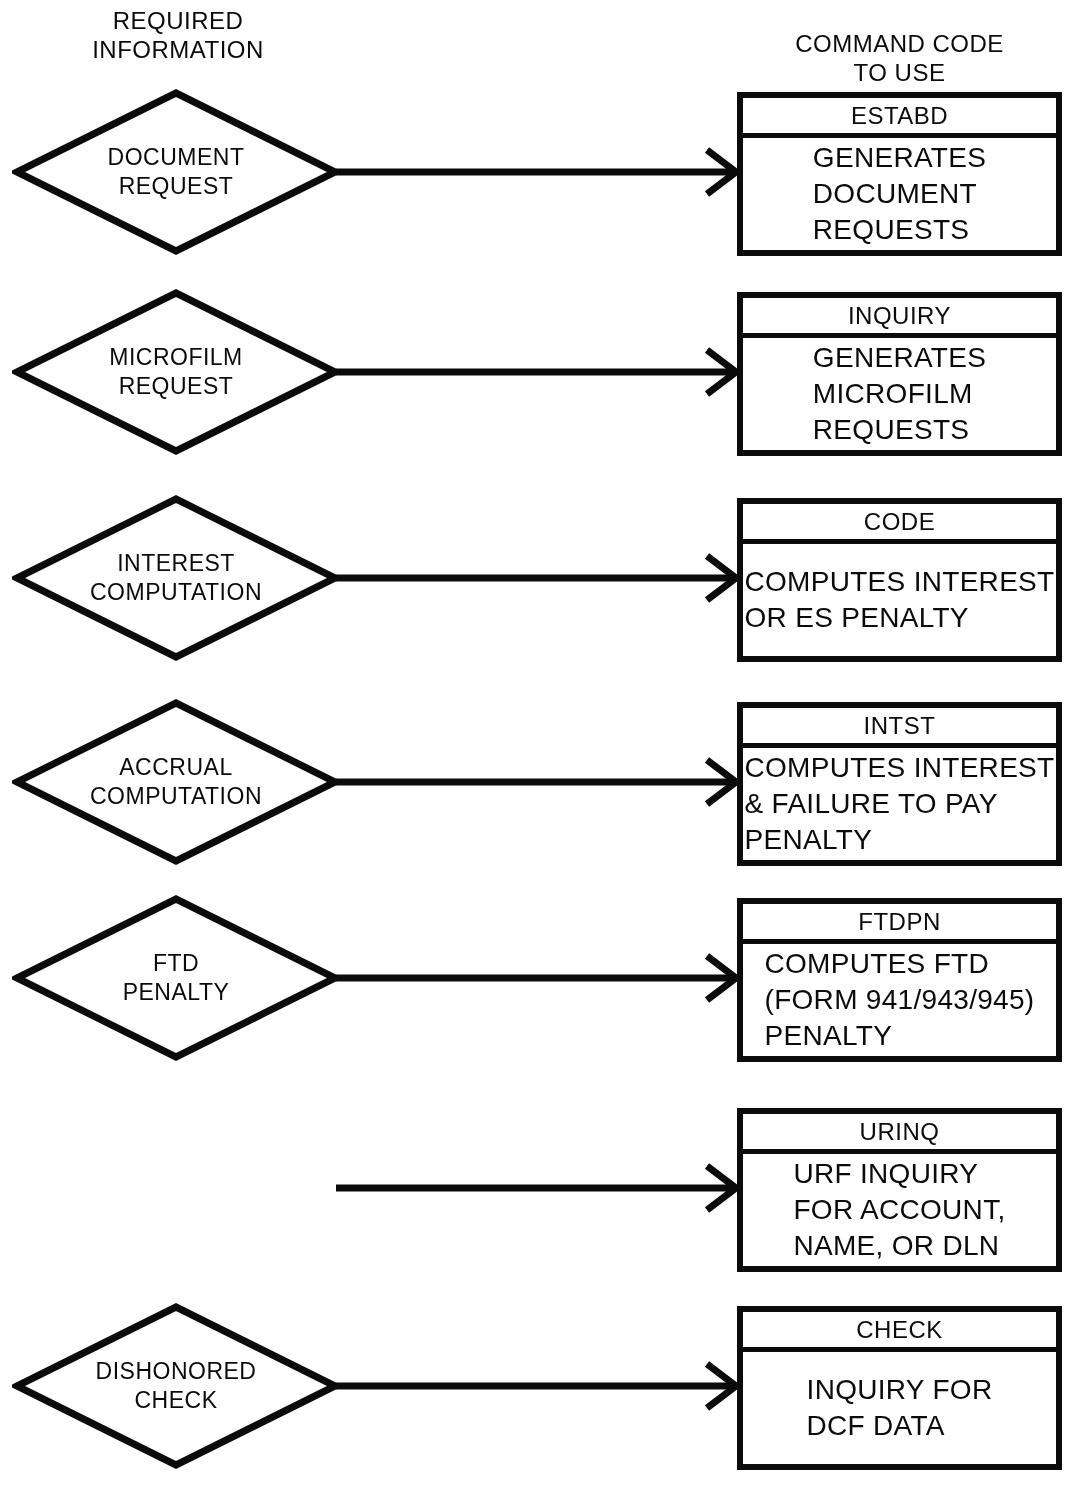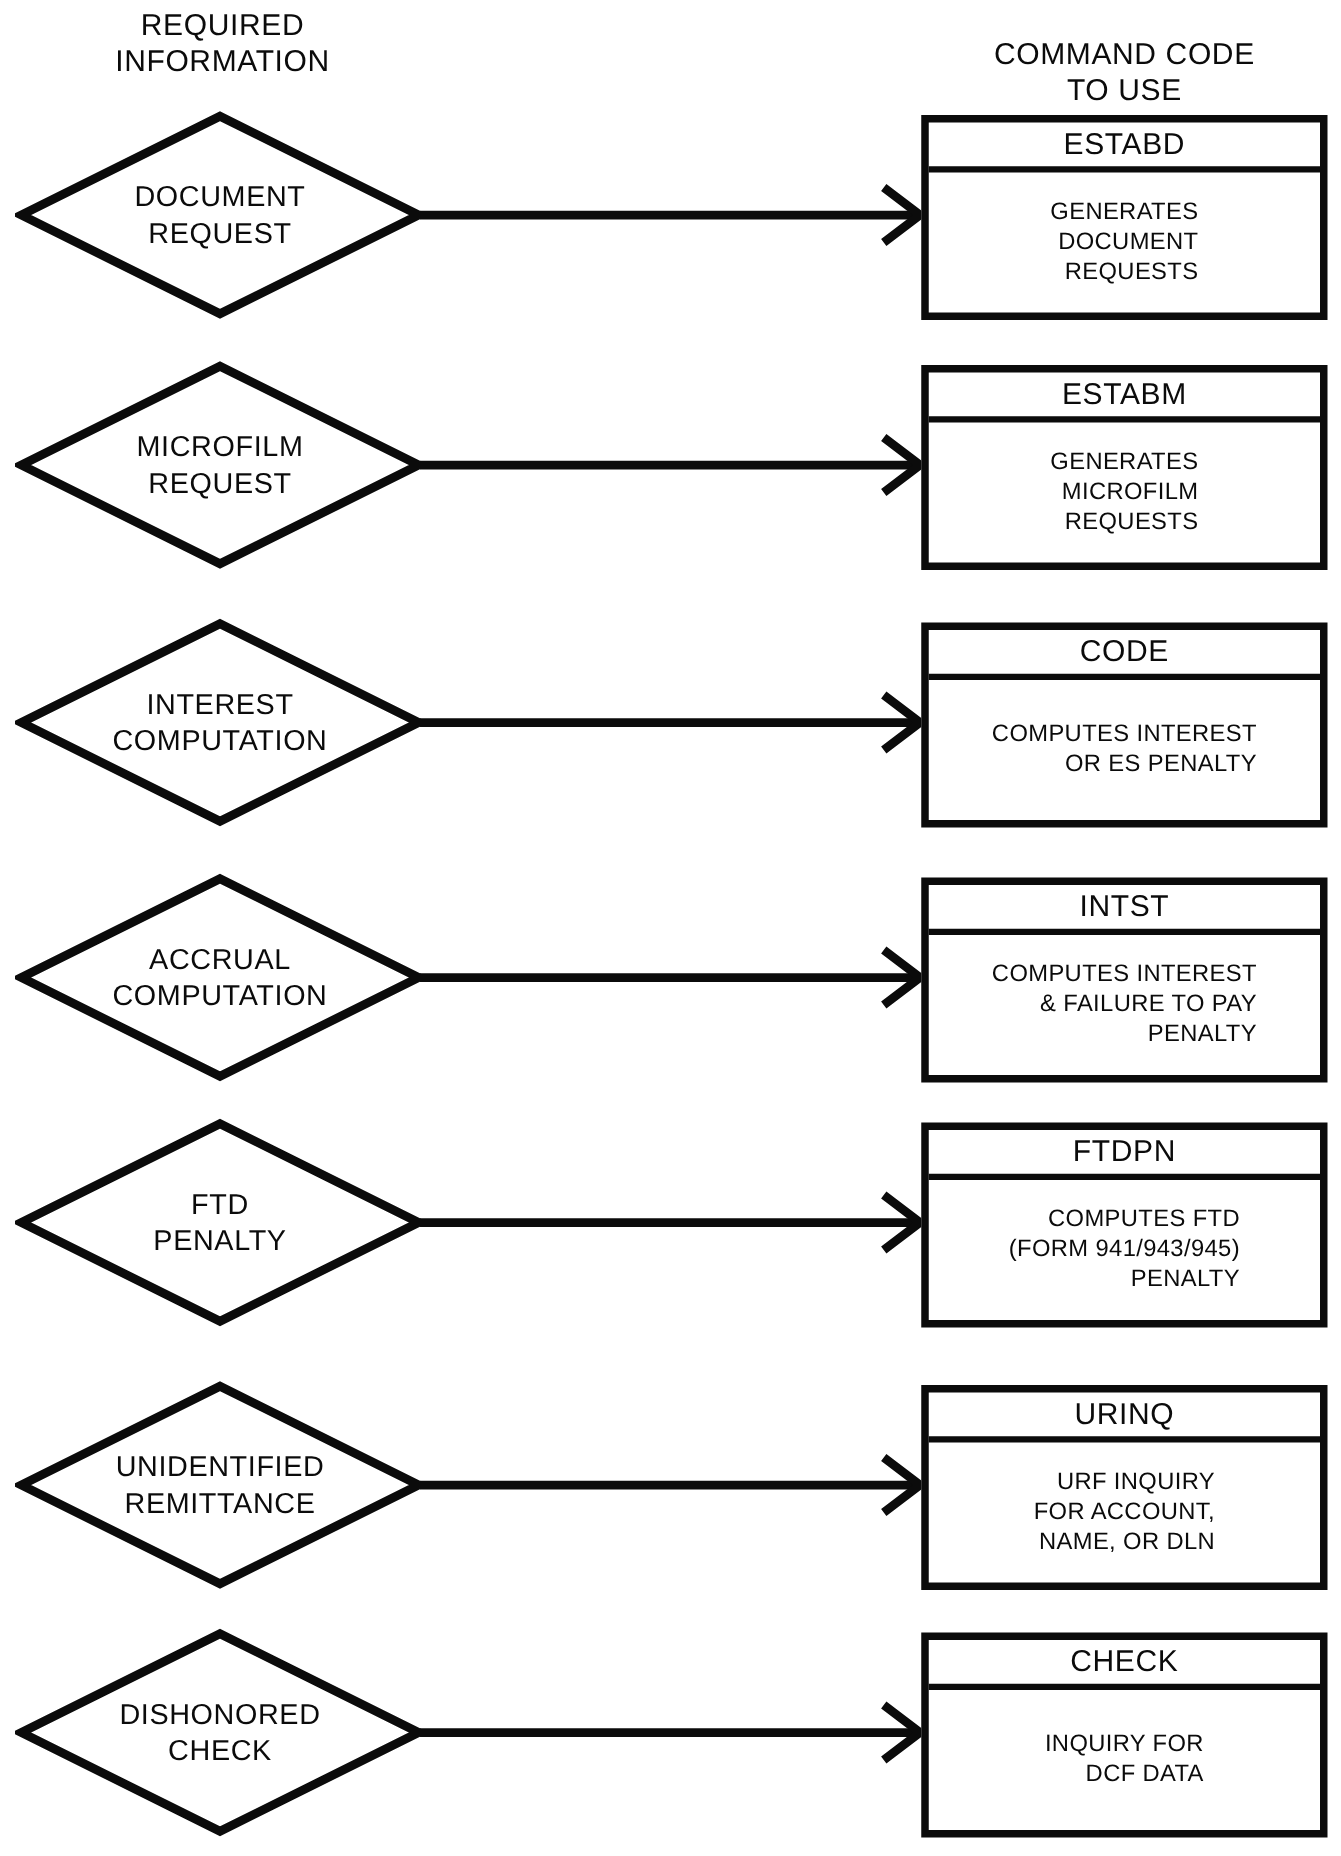--- a/index.html
+++ b/index.html
@@ -85,22 +85,22 @@
     align-items: center;
     justify-content: center;
     font-size: 24px;
     letter-spacing: 0.5px;
   }
   .codebox-body {
     flex: 1;
     display: flex;
     align-items: center;
     justify-content: center;
-    text-align: right;
-    font-size: 19px;
+    text-align: left;
+    font-size: 28px;
     line-height: 1.28;
     white-space: pre-line;
     letter-spacing: 0.3px;
   }
 </style>
 </head>
 <body>
 
 <div class="page">
 
@@ -139,21 +139,21 @@
       <div class="diamond-label">MICROFILM
 REQUEST</div>
     </div>
     <div class="arrow-wrap">
       <svg viewBox="0 0 406 168">
           <line x1="0" y1="84" x2="399" y2="84"></line>
           <polyline points="371,62 400,84 371,106"></polyline>
         </svg>
     </div>
     <div class="codebox">
-      <div class="codebox-title">ESTABM</div>
+      <div class="codebox-title">INQUIRY</div>
       <div class="codebox-body">GENERATES
 MICROFILM
 REQUESTS</div>
     </div>
   </div>
 
   <div class="flow-row" style="top:494px">
     <div class="diamond-wrap">
       <svg viewBox="0 0 328 168">
           <polygon points="164,5 323,84 164,163 5,84"></polygon>
@@ -212,27 +212,20 @@
     </div>
     <div class="codebox">
       <div class="codebox-title">FTDPN</div>
       <div class="codebox-body">COMPUTES FTD
 (FORM 941/943/945)
 PENALTY</div>
     </div>
   </div>
 
   <div class="flow-row" style="top:1104px">
-    <div class="diamond-wrap">
-      <svg viewBox="0 0 328 168">
-          <polygon points="164,5 323,84 164,163 5,84"></polygon>
-        </svg>
-      <div class="diamond-label">UNIDENTIFIED
-REMITTANCE</div>
-    </div>
     <div class="arrow-wrap">
       <svg viewBox="0 0 406 168">
           <line x1="0" y1="84" x2="399" y2="84"></line>
           <polyline points="371,62 400,84 371,106"></polyline>
         </svg>
     </div>
     <div class="codebox">
       <div class="codebox-title">URINQ</div>
       <div class="codebox-body">URF INQUIRY
 FOR ACCOUNT,

